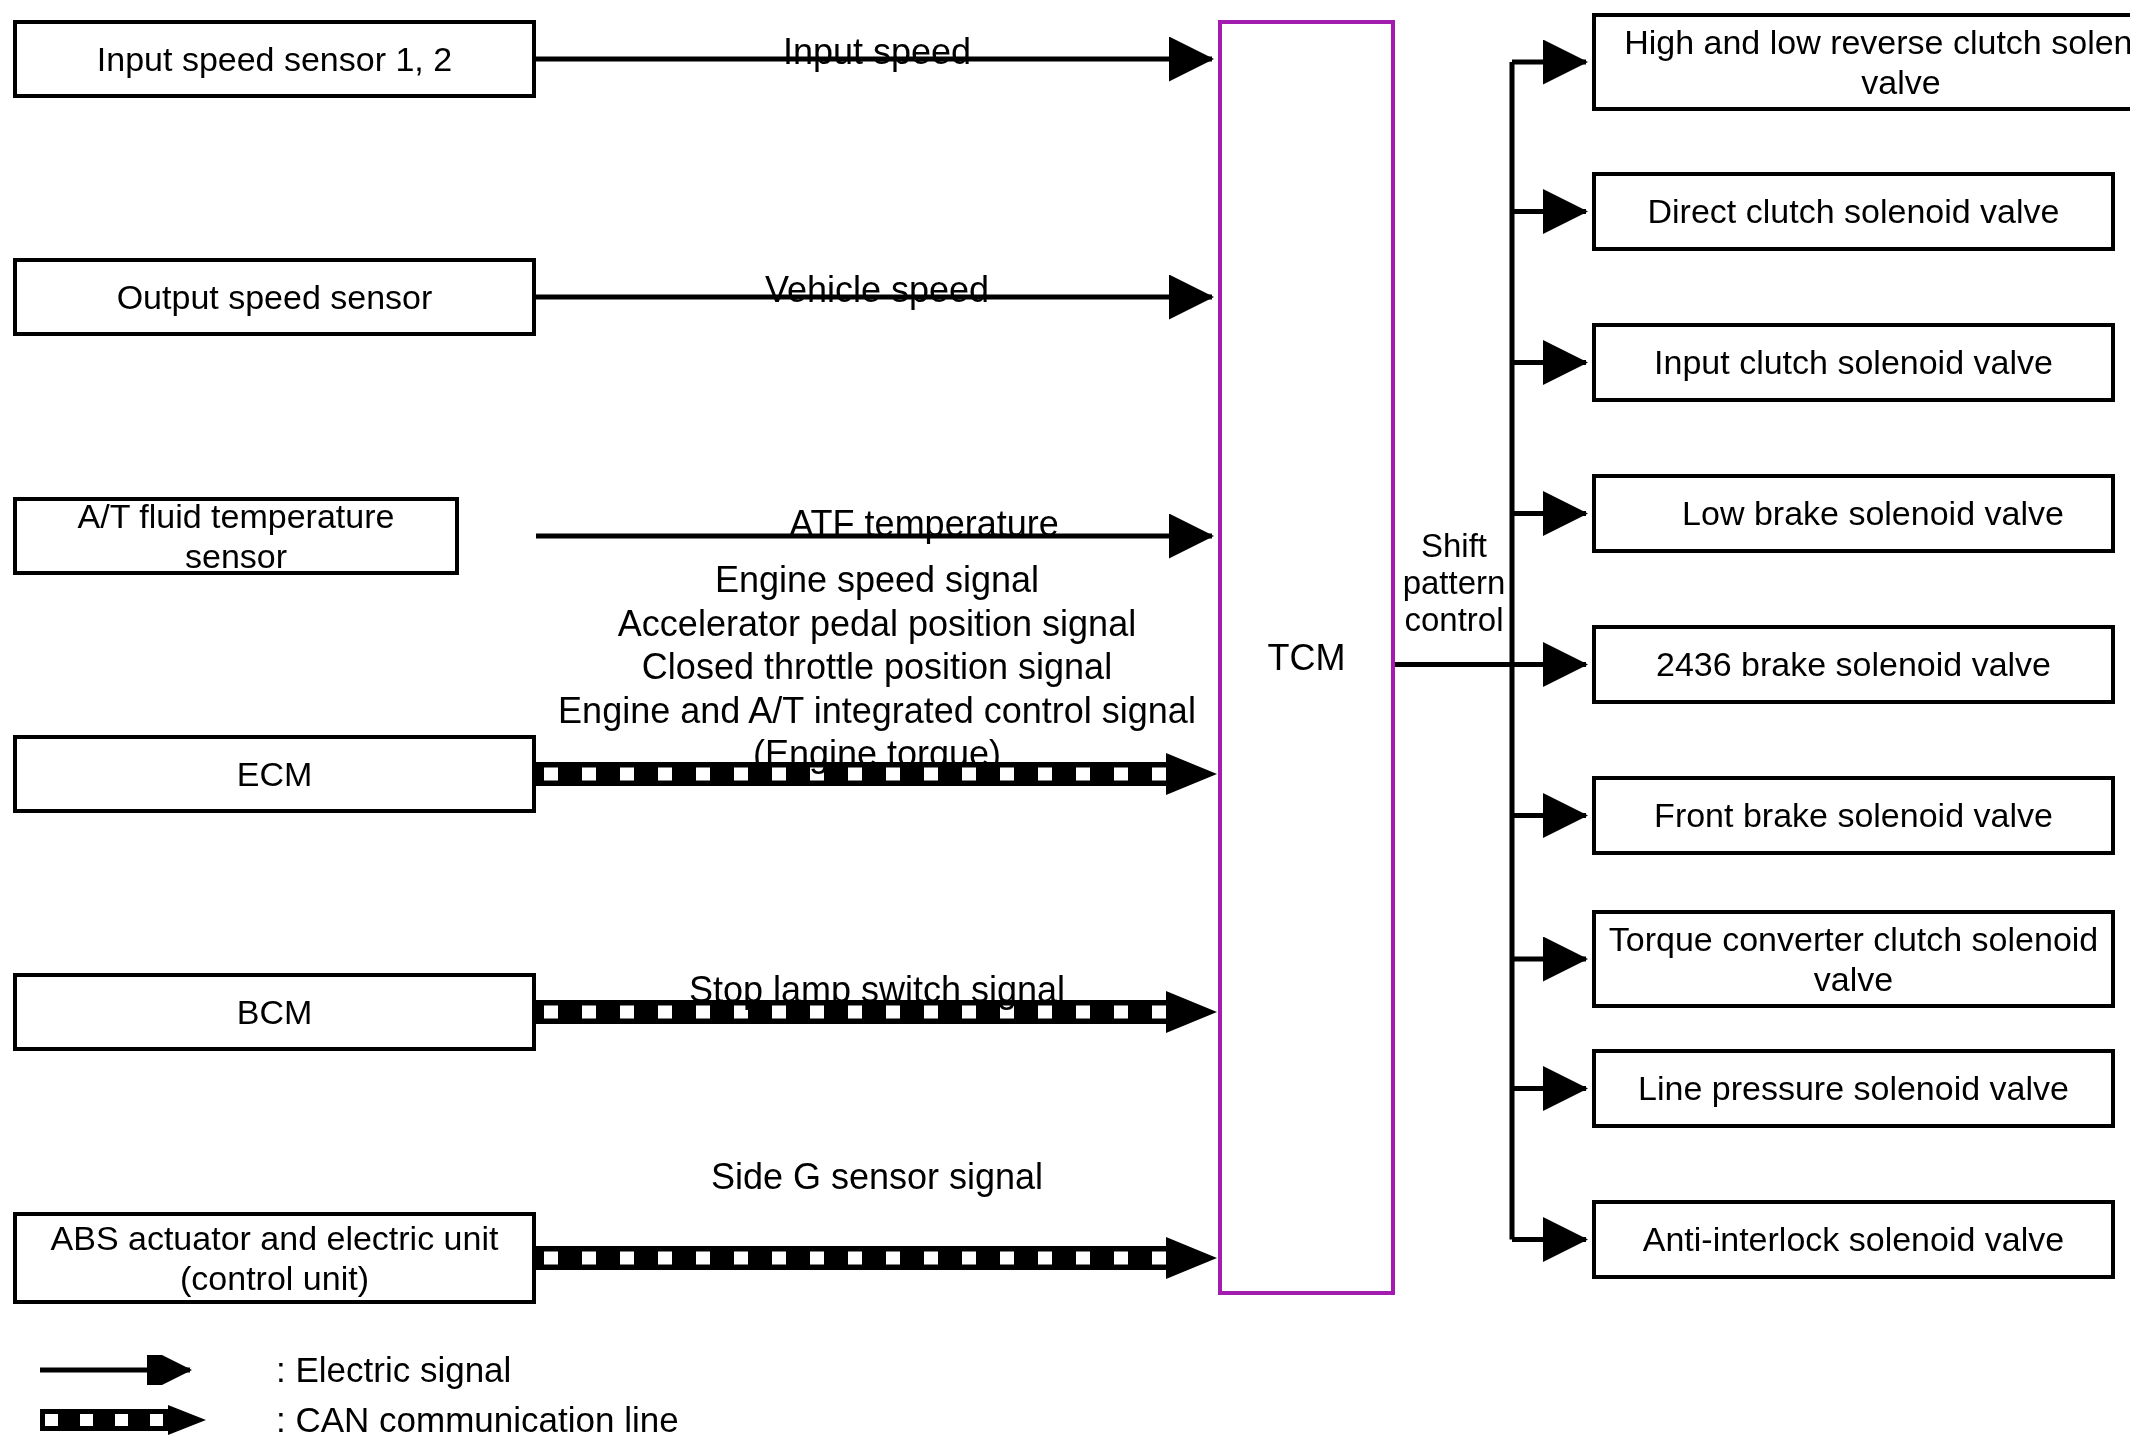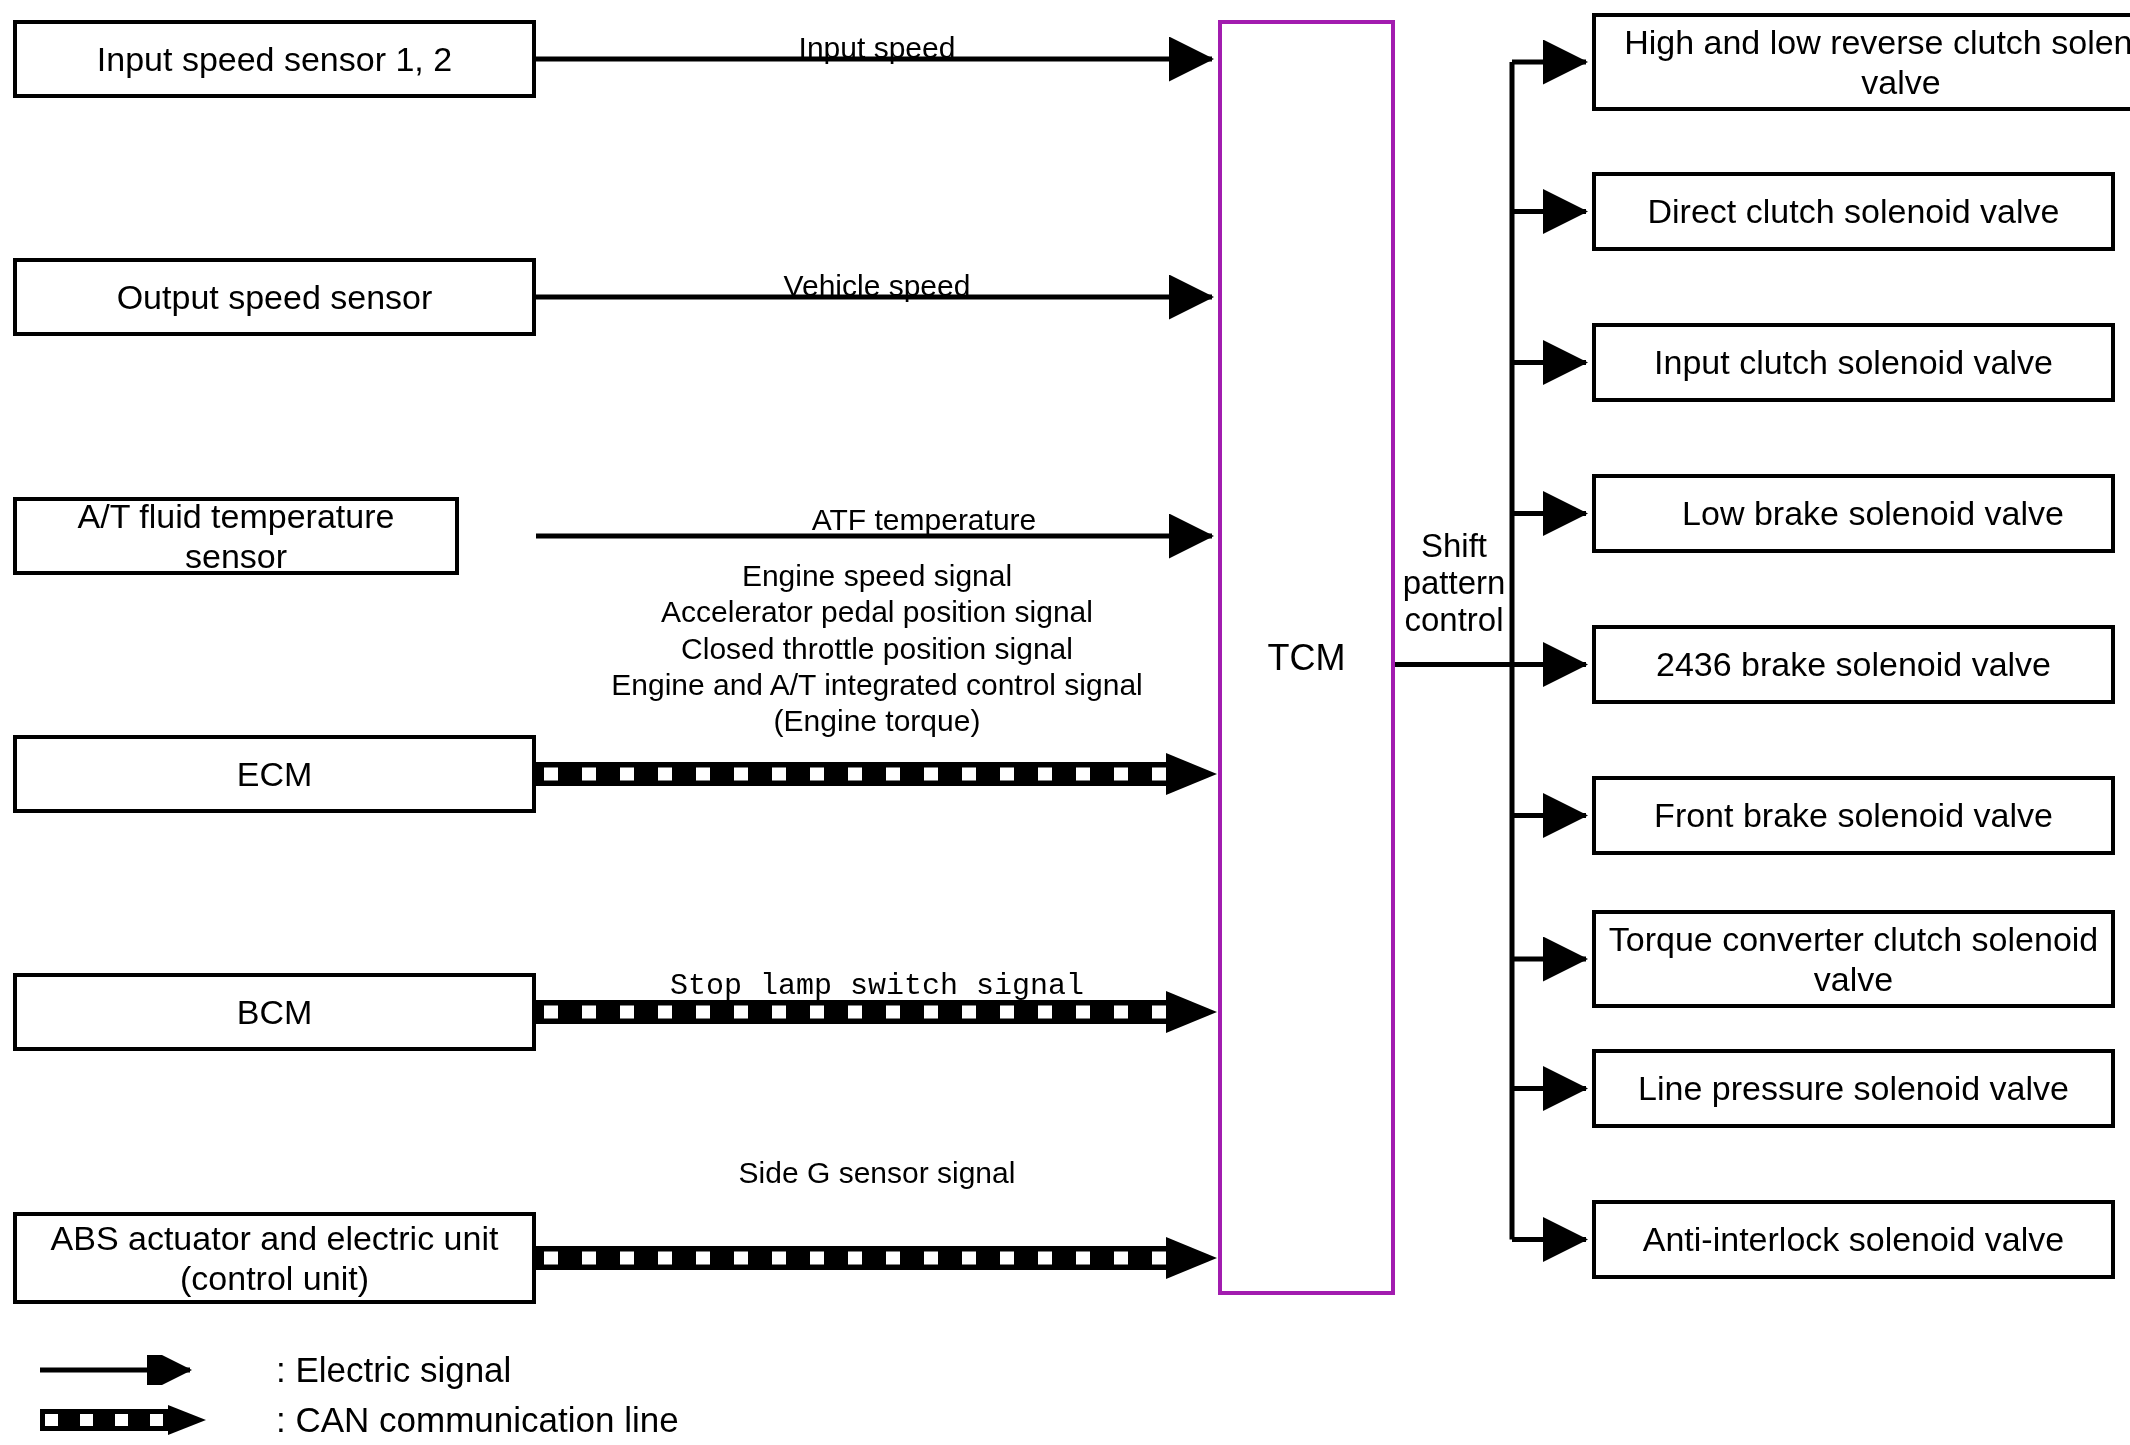--- a/index.html
+++ b/index.html
@@ -3,21 +3,21 @@
 <meta charset="utf-8">
 <style>
   html,body{margin:0;padding:0;background:#ffffff;}
   body{width:2130px;height:1445px;overflow:hidden;
        font-family:"Liberation Sans", sans-serif;color:#000;}
   #stage{position:relative;width:2130px;height:1445px;}
   svg#wires{position:absolute;left:0;top:0;width:2130px;height:1445px;}
   .node{position:absolute;box-sizing:border-box;border:4px solid #000;background:#fff;
         display:flex;align-items:center;justify-content:center;text-align:center;
         font-size:34px;line-height:1.18;padding:0 8px;}
-  .sig{position:absolute;text-align:center;font-size:30px;line-height:1.21;white-space:pre-line;}
+  .sig{position:absolute;text-align:center;font-size:36px;line-height:1.21;white-space:pre-line;}
   .tcmbox{position:absolute;box-sizing:border-box;border:4px solid #a21caf;background:#fff;
           display:flex;align-items:center;justify-content:center;font-size:36px;}
   .shiftlab{position:absolute;text-align:center;font-size:33px;line-height:1.12;white-space:pre-line;}
   .legrow{position:absolute;display:flex;align-items:center;font-size:35px;gap:48px;}
   .legtxt{margin-left:18px;}
 </style>
 </head>
 <body>
 
 <div id="stage">
@@ -79,21 +79,21 @@
     </div>
 
   <div class="sig" style="left: 536px; top: 30px; width: 682px;">Input speed</div>
   <div class="sig" style="left: 536px; top: 268px; width: 682px;">Vehicle speed</div>
   <div class="sig" style="left: 536px; top: 502px; width: 682px; padding-left: 47px;">ATF temperature</div>
   <div class="sig" style="left: 536px; top: 558px; width: 682px;">Engine speed signal
 Accelerator pedal position signal
 Closed throttle position signal
 Engine and A/T integrated control signal
 (Engine torque)</div>
-  <div class="sig" style="left: 536px; top: 968px; width: 682px; font-family: Liberation Mono, monospace;">Stop lamp switch signal</div>
+  <div class="sig" style="left: 536px; top: 968px; width: 682px;">Stop lamp switch signal</div>
   <div class="sig" style="left: 536px; top: 1155px; width: 682px;">Side G sensor signal</div>
 
   <div class="tcmbox" style="left:1218px;top:20px;width:177px;height:1275px;">
     <span>TCM</span>
   </div>
   <div class="shiftlab" style="left:1398px;top:528px;width:112px;">Shift
 pattern
 control</div>
 
   <div class="node" style="left: 1592px; top: 13px; width: 618px; height: 98px;">

